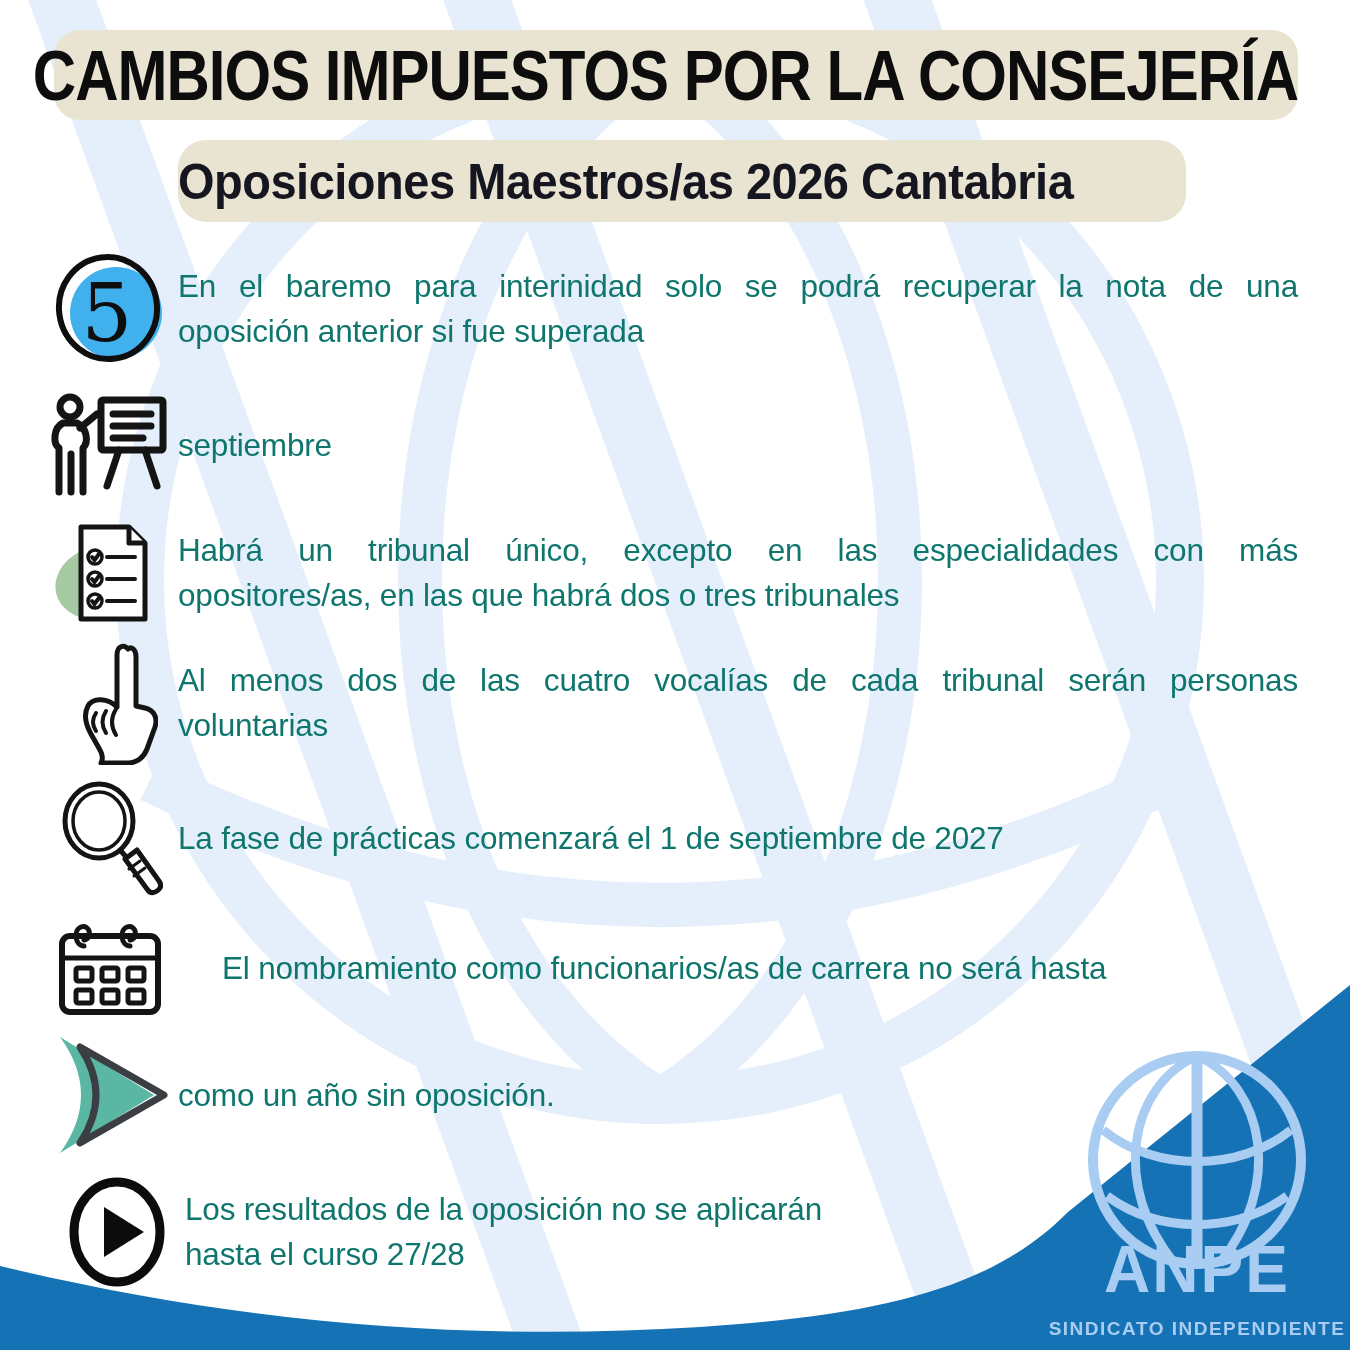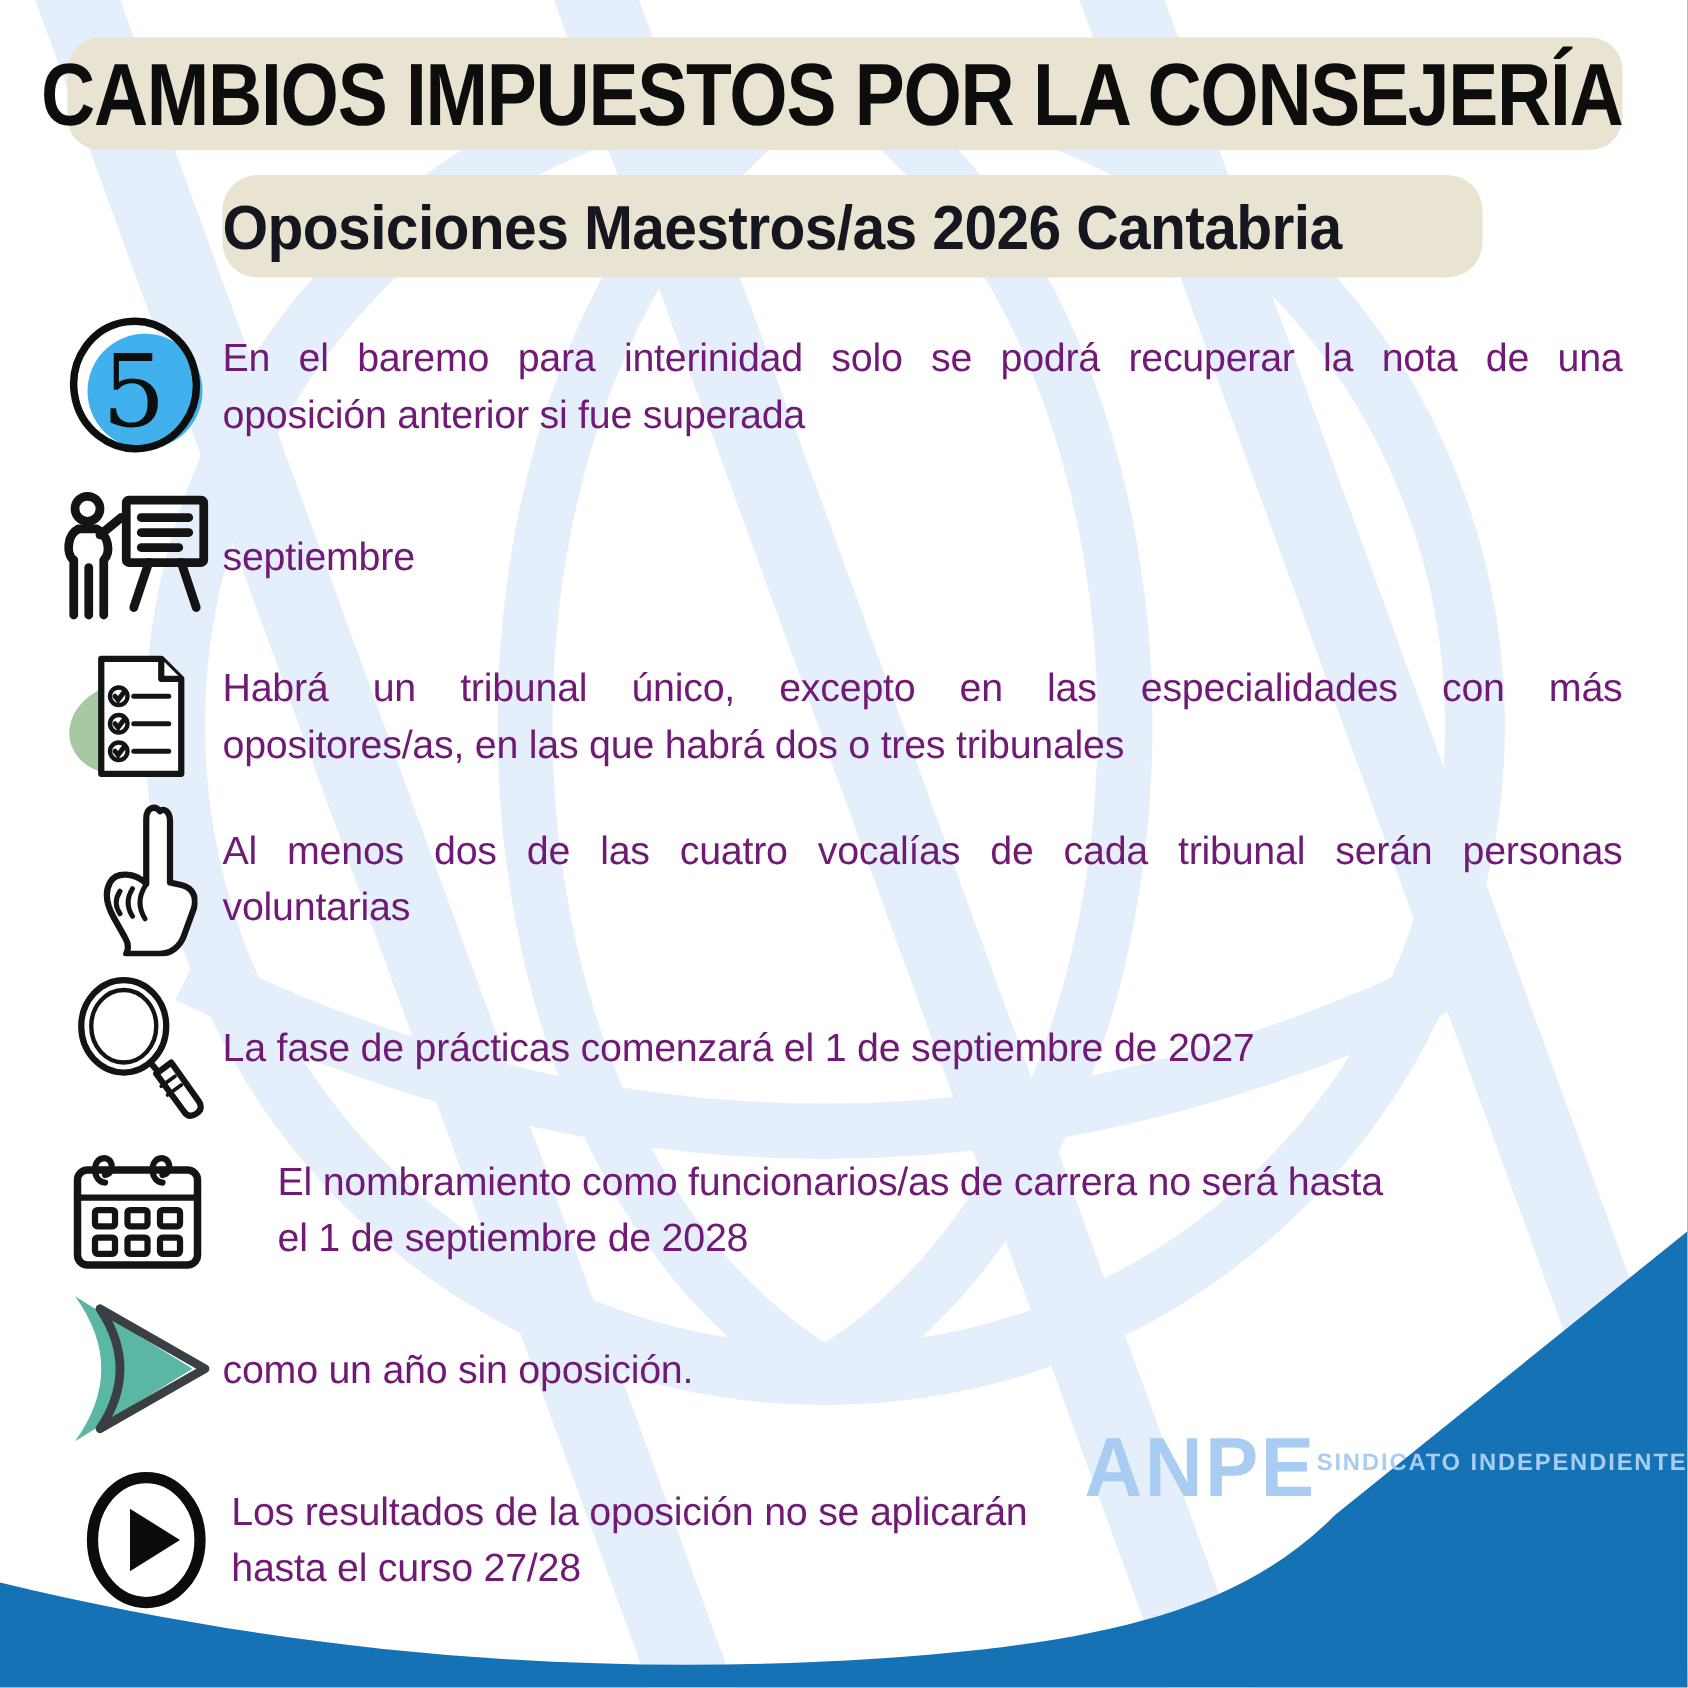--- a/index.html
+++ b/index.html
@@ -24,30 +24,30 @@
   }
   .subtitle-box span{
     display:inline-block;font-size:47px;font-weight:800;color:#15161f;
     letter-spacing:-0.5px;transform:scaleY(1.06);white-space:nowrap;
   }
   
   .row{
     position:absolute;left:42px;width:1270px;display:flex;align-items:center;z-index:3;
   }
   .icon-cell{flex:0 0 136px;display:flex;align-items:center;justify-content:center;height:126px;}
-  .txt{width:1120px;color:#701a75;font-size:31.5px;font-weight:500;letter-spacing:-0.2px;}
+  .txt{width:1120px;color:#0f766e;font-size:31.5px;font-weight:500;letter-spacing:-0.2px;}
   .ln{display:block;line-height:45px;white-space:nowrap;text-align:left;}
   .ln.just{text-align:justify;text-align-last:justify;}
   .r1{top:246px;} .r2{top:382px;} .r3{top:510px;} .r4{top:640px;}
   .r5{top:775px;} .r6{top:905px;gap:44px;} .r7{top:1032px;} .r8{top:1169px;justify-content:center;}
   
   .wave{position:absolute;inset:0;z-index:2;pointer-events:none;}
   .logo{
-    position:absolute;right:0;bottom:0;width:276px;height:352px;z-index:4;
-    display:flex;flex-direction:row;align-items:center;justify-content:flex-end;
+    position:absolute;right:15px;bottom:0;width:276px;height:352px;z-index:4;
+    display:flex;flex-direction:column;align-items:center;justify-content:flex-end;gap:13px;
   }
   .logo-globe{margin-bottom:-58px;}
   .brand{
     font-size:64px;font-weight:800;color:#a9cdf2;letter-spacing:2px;
     transform:scaleY(1.05);line-height:64px;
   }
   .tagline{
     font-size:19px;font-weight:700;color:#a9cdf2;letter-spacing:1.5px;
     white-space:nowrap;margin:4px 0 10px 0;
   }
@@ -180,21 +180,20 @@
           <rect x="48" y="52" width="16" height="13" rx="2"></rect>
           <rect x="74" y="52" width="16" height="13" rx="2"></rect>
           <rect x="22" y="74" width="16" height="13" rx="2"></rect>
           <rect x="48" y="74" width="16" height="13" rx="2"></rect>
           <rect x="74" y="74" width="16" height="13" rx="2"></rect>
         </g>
       </svg>
     </div>
     <div class="txt">
       <span class="ln">El nombramiento como funcionarios/as de carrera no será hasta</span>
-      <span class="ln">el 1 de septiembre de 2028</span>
     </div>
   </div>
 
   <div class="row r7">
     <div class="icon-cell">
       <svg width="124" height="124" viewBox="0 0 124 124">
         <path d="M12,4 Q54,62 12,120 L106,62 Z" fill="#5ab7a4"></path>
         <path d="M32,14 Q64,62 32,110 L116,62 Z" fill="none" stroke="#3b3e42" stroke-width="7" stroke-linejoin="round"></path>
       </svg>
     </div>

